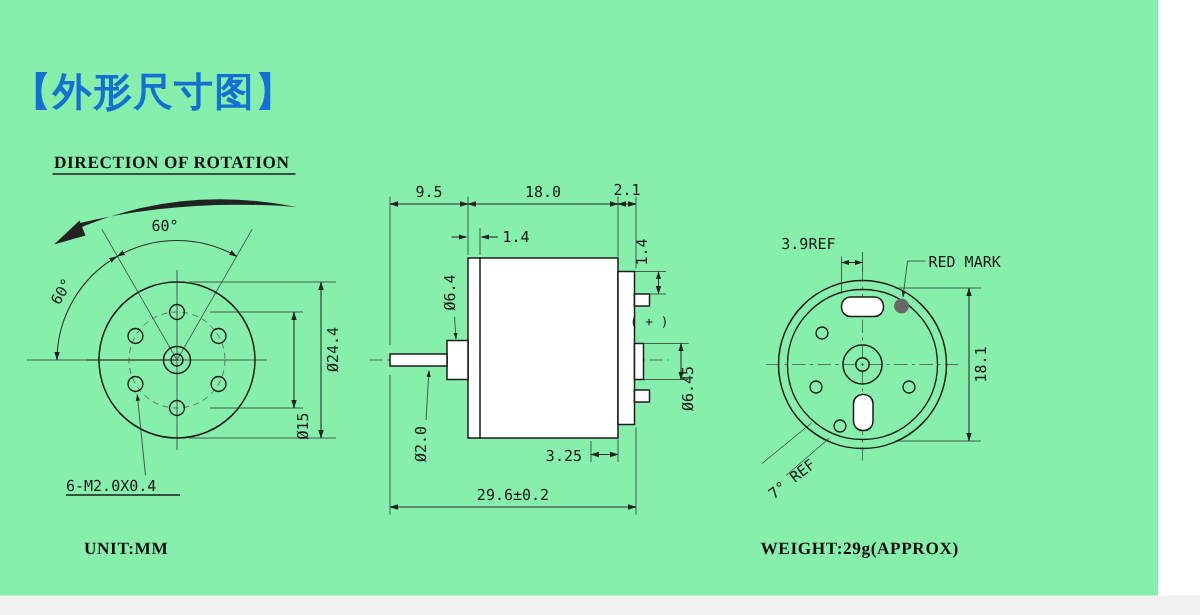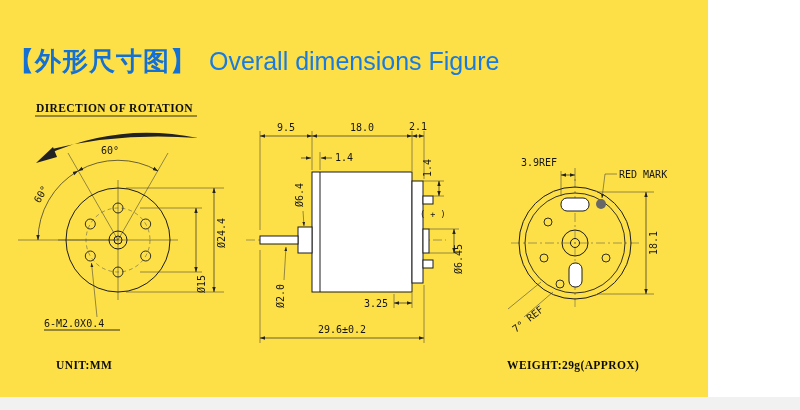--- a/index.html
+++ b/index.html
@@ -1,17 +1,17 @@
 <!DOCTYPE html>
 <html><head>
 <meta charset="utf-8">
 <style>
   * { margin:0; padding:0; box-sizing:border-box; }
   html,body { width:800px; height:410px; background:#fff; font-family:"Liberation Sans",sans-serif; overflow:hidden; }
-  .page { position:relative; width:708px; height:410px; background:#fde047; }
+  .page { position:relative; width:772px; height:410px; background:#86efac; }
   .header { position:absolute; top:44px; left:8px; display:flex; align-items:baseline; gap:12px; white-space:nowrap; z-index:2; }
   .header .cn { font-size:26px; font-weight:700; color:#1471d3; letter-spacing:1px; }
   .header .en { font-size:25px; font-weight:500; color:#1a7ade; }
   .drawing { position:absolute; left:0; top:0; }
   .footer-band { position:absolute; left:0; bottom:0; width:800px; height:13px; background:#f1f1f1; }
   
   .s1   { stroke:#1c1c1c; stroke-width:1;   fill:none; }
   .fill { fill:#ffffff; }
   .s2   { stroke:#1c1c1c; stroke-width:0.9; fill:none; }
   .thin { stroke:#3a3a3a; stroke-width:0.55; fill:none; }
@@ -22,21 +22,20 @@
   text.sm  { font-size:8.5px; }
   text.cap { font-family:"Liberation Serif",serif; font-size:11.5px; font-weight:bold; fill:#0d0d0d; letter-spacing:0.4px; }
 </style>
 </head>
 <body>
 
 <div class="page">
 
   <div class="header">
     <span class="cn">【外形尺寸图】</span>
-    <span class="en">Overall dimensions Figure</span>
   </div>
 
   <svg class="drawing" width="800" height="410" viewBox="0 0 800 410" xmlns="http://www.w3.org/2000/svg">
     <defs>
       <marker id="ar" viewBox="0 0 10 10" refX="9.5" refY="5" markerWidth="8" markerHeight="8" orient="auto-start-reverse">
         <path d="M0,1.8 L10,5 L0,8.2 Z" fill="#222"></path>
       </marker>
     </defs>
 
     <g>

